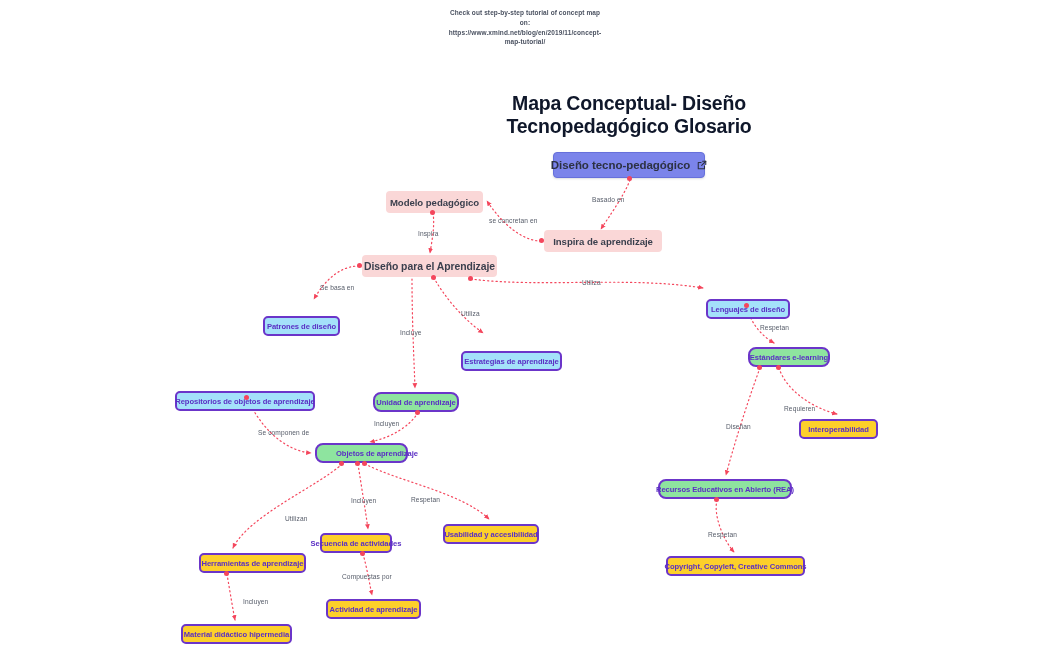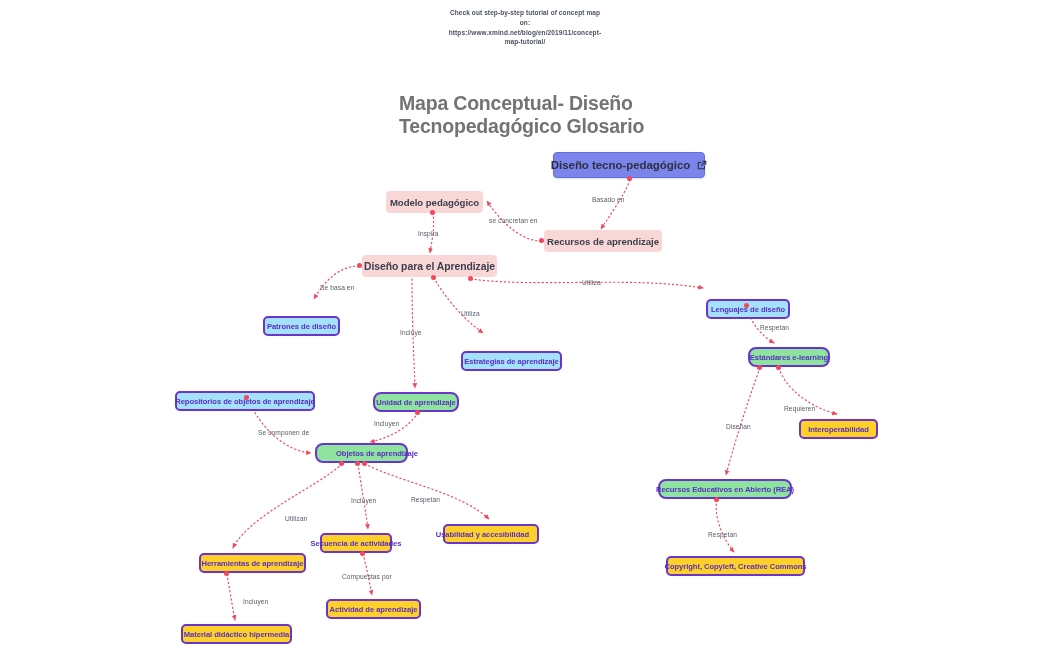--- a/index.html
+++ b/index.html
@@ -43,25 +43,25 @@
     letter-spacing: 0.1px;
   }
 
   
   .map-title {
     position: absolute;
     left: 629px;
     top: 92px;
     transform: translateX(-50%);
     width: 460px;
-    text-align: left;
+    text-align: center;
     font-size: 19.5px;
     line-height: 1.16;
     font-weight: bold;
-    color: #737373;
+    color: #0f172a;
     letter-spacing: -0.2px;
   }
 
   
   .node {
     position: absolute;
     box-sizing: border-box;
     display: flex;
     align-items: center;
     justify-content: center;
@@ -213,21 +213,21 @@
             <path d="M9 2 h5 v5"></path>
             <path d="M14 2 L7.5 8.5"></path>
             <path d="M12 9.5 V14 H2 V4 h4.5"></path>
           </svg>
         </span>
       </div>
       <div class="node n-pink" style="left: 386px; top: 191px; width: 97px; height: 22px;">
         <span class="node-label">Modelo pedagógico</span>
       </div>
       <div class="node n-pink" style="left: 544px; top: 230px; width: 118px; height: 22px;">
-        <span class="node-label">Recursos de aprendizaje</span>
+        <span class="node-label">Inspira de aprendizaje</span>
       </div>
       <div class="node n-pink big" style="left: 362px; top: 255px; width: 135px; height: 22px;">
         <span class="node-label">Diseño para el Aprendizaje</span>
       </div>
       <div class="node n-cyan" style="left: 263px; top: 302px; width: 77px; height: 20px;">
         <span class="node-label">Patrones de diseño</span>
       </div>
       <div class="node n-cyan" style="left: 461px; top: 337px; width: 101px; height: 20px;">
         <span class="node-label">Estrategias de aprendizaje</span>
       </div>
@@ -245,21 +245,21 @@
       </div>
       <div class="node n-yellow" style="left: 799px; top: 419px; width: 79px; height: 20px;">
         <span class="node-label">Interoperabilidad</span>
       </div>
       <div class="node n-green" style="left: 315px; top: 443px; width: 93px; height: 20px; padding-left: 39px;">
         <span class="node-label">Objetos de aprendizaje</span>
       </div>
       <div class="node n-green" style="left: 658px; top: 479px; width: 134px; height: 20px;">
         <span class="node-label">Recursos Educativos en Abierto (REA)</span>
       </div>
-      <div class="node n-yellow" style="left: 443px; top: 524px; width: 96px; height: 20px; justify-content: flex-end;">
+      <div class="node n-yellow" style="left: 443px; top: 524px; width: 96px; height: 20px;">
         <span class="node-label">Usabilidad y accesibilidad</span>
       </div>
       <div class="node n-yellow" style="left: 320px; top: 533px; width: 72px; height: 20px;">
         <span class="node-label">Secuencia de actividades</span>
       </div>
       <div class="node n-yellow" style="left: 181px; top: 553px; width: 107px; height: 20px; margin-left: 18px;">
         <span class="node-label">Herramientas de aprendizaje</span>
       </div>
       <div class="node n-yellow" style="left: 666px; top: 556px; width: 139px; height: 20px;">
         <span class="node-label">Copyright, Copyleft, Creative Commons</span>

